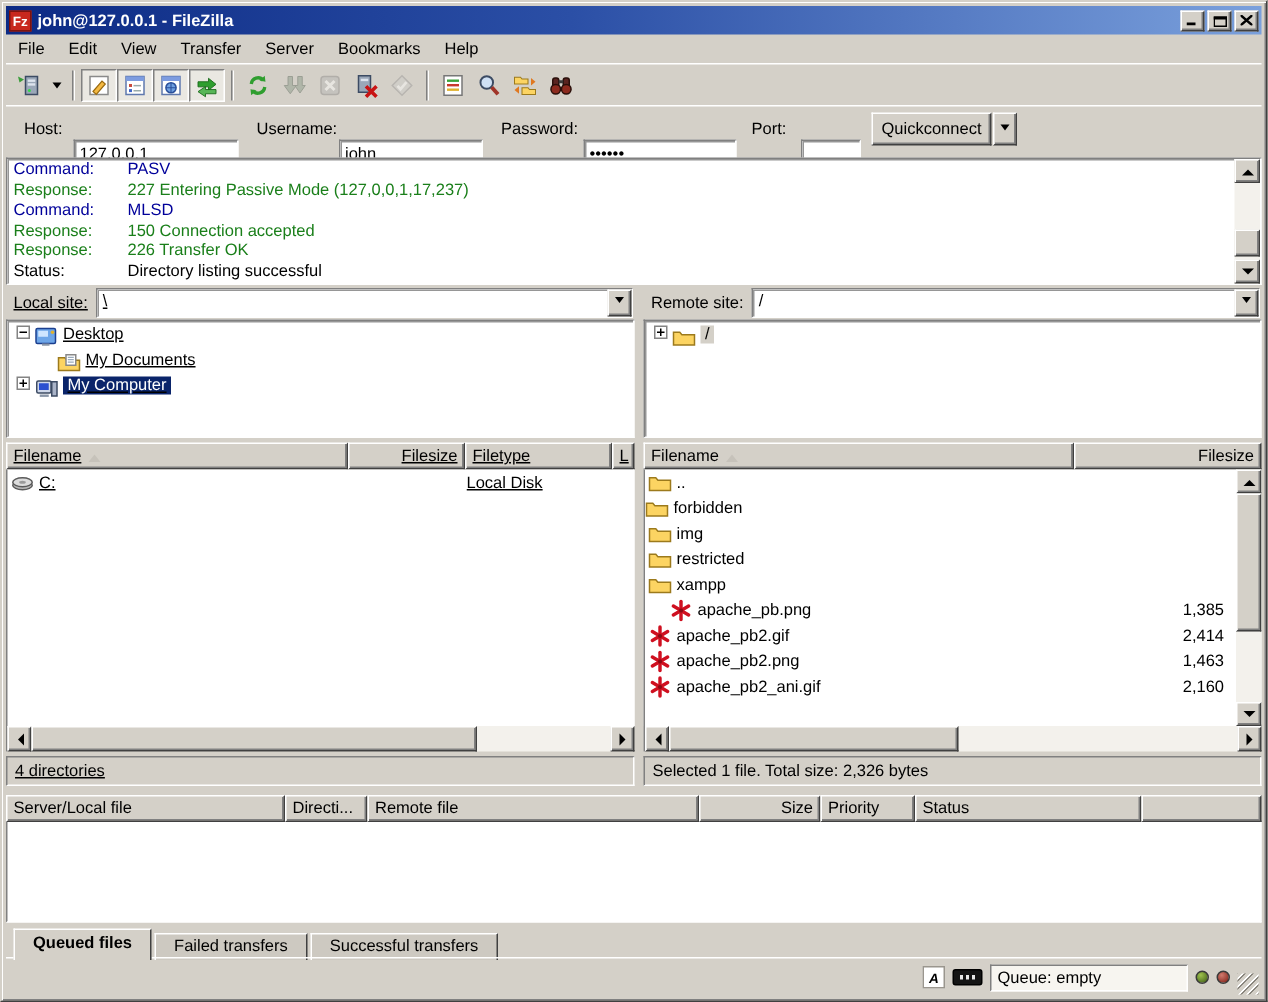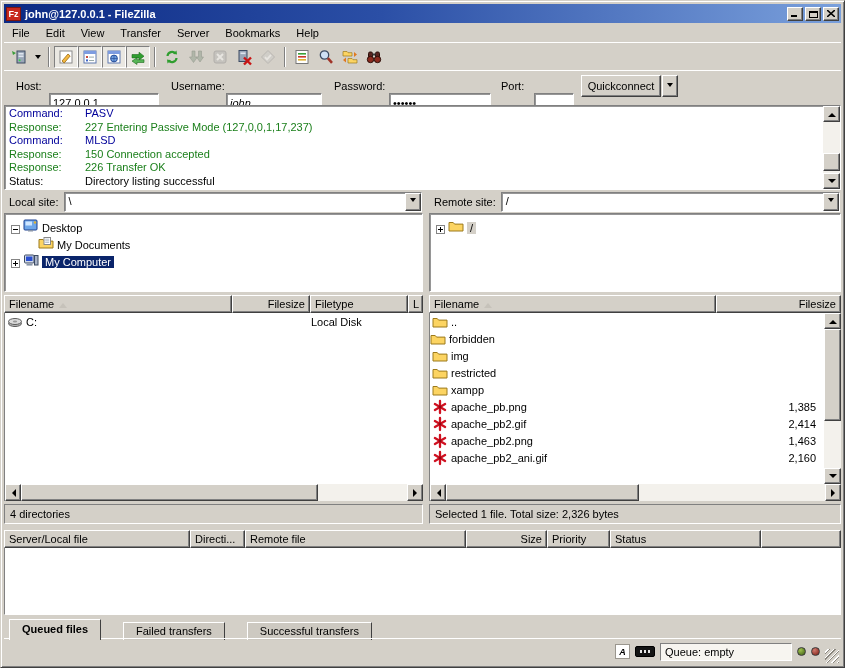--- a/index.html
+++ b/index.html
@@ -62,32 +62,32 @@
   .hscroll .sbbtn { height:17px; width:16px; }
   .sbthumb { background:#d4d0c8; }
   .tri { width:0; height:0; border:4px solid transparent; }
   .tri.up   { border-bottom:4px solid #000; margin-top:-3px; }
   .tri.down { border-top:4px solid #000; margin-bottom:-3px; }
   .tri.left { border-right:4px solid #000; margin-left:-3px; }
   .tri.right{ border-left:4px solid #000; margin-right:-3px; }
 
   
   .pane { position:absolute; top:190px; }
-  .pane-local  { left:3px;  width:419px; height:333px; }
+  .pane-local  { left:3px;  width:419px; height:333px;text-decoration:underline; }
   .pane-remote { left:428px; right:3px;  height:333px; }
 
   .sitebar { height:21px; display:flex; align-items:center; gap:5px; padding:0 1px; }
   .sitebar .lbl { white-space:nowrap; padding-left:4px; }
   .combo { flex:1; height:20px; background:#fff; display:flex; align-items:stretch;
     border:1px solid; border-color:#808080 #fff #fff #808080; box-shadow: inset 1px 1px 0 rgba(64,64,64,.55); }
   .combo .combo-text { flex:1; padding:2px 4px; }
   .combo .combo-btn { width:16px; display:grid; place-items:center; }
 
   .tree { margin-top:1px; height:79px; background:#fff; padding:3px 0 0 6px; overflow:hidden; }
-  .tree-row { height:17px; display:flex; align-items:flex-end; gap:3px; white-space:nowrap; }
+  .tree-row { height:17px; display:flex; align-items:flex-start; gap:3px; white-space:nowrap; }
   .expander { width:9px; height:9px; background:#fff; border:1px solid #848484; position:relative; flex:0 0 auto; }
   .expander::before { content:""; position:absolute; left:1px; right:1px; top:3px; height:1px; background:#000; }
   .expander.plus::after { content:""; position:absolute; top:1px; bottom:1px; left:3px; width:1px; background:#000; }
   .indent { display:inline-block; width:12px; flex:0 0 auto; }
   .sel-active { background:#0a246a; color:#fff; padding:0 3px; }
   .sel-inactive { background:#d4d0c8; padding:0 3px; }
   .ticon { width:16px; height:16px; flex:0 0 auto; }
   .ticon svg { display:block; }
 
   .listhdr { margin-top:3px; display:flex; height:18px; }
@@ -107,21 +107,21 @@
 
   .statusline { margin-top:3px; height:20px; display:flex; align-items:center; padding:0 5px;
     border:1px solid; border-color:#808080 #fff #fff #808080; background:#d4d0c8; white-space:nowrap; }
 
   
   .queuepane { position:absolute; top:525px; left:3px; right:3px; height:92px; }
   .qhdr { margin-top:4px; display:flex; height:18px; }
   .qbody { height:67px; background:#fff; border:1px solid; border-color:#808080 #fff #fff #808080; border-top:none; }
 
   
-  .tabs { position:absolute; top:616px; left:3px; height:23px; display:flex; align-items:flex-end; padding-left:5px;gap:20px; }
+  .tabs { position:absolute; top:616px; left:3px; height:23px; display:flex; align-items:flex-end; padding-left:5px; }
   .tab { border:1px solid; border-color:#fff #404040 #404040 #fff; border-bottom:none; background:#cdc9c1;
     padding:2px 12px 3px 12px; height:18px; margin-right:2px; white-space:nowrap; }
   .tab.active { background:#d4d0c8; font-weight:bold; height:21px; padding-top:3px; position:relative; z-index:2; }
 
   
   .statusbar { position:absolute; left:3px; right:3px; bottom:3px; height:26px; border-top:1px solid #fff;
     display:flex; align-items:center; justify-content:flex-end; gap:5px; padding:0 2px 0 4px; }
   .ascii-badge { width:15px; height:15px; background:#fff; border:1px solid #9a968e; display:grid; place-items:center;
     font-size:9px; font-weight:bold; font-style:italic; }
   .enc-badge { width:20px; height:11px; background:#141414; border:1px solid #000; border-radius:2px;
@@ -280,21 +280,21 @@
           <circle cx="12.5" cy="11.5" r="3.2" fill="#8c2a1e" stroke="#2a0f0a"></circle>
           <rect x="7.5" y="5.5" width="3" height="2" fill="#3a3a3a"></rect>
         </svg>
     </span>
   </div>
 
   <div class="quickbar">
     <label style="left:12px">Host:</label>
     <input style="left: 45px; width: 110px;" value="127.0.0.1">
     <label style="left:167px">Username:</label>
-    <input style="left: 222px; width: 96px; font-style: italic;" value="john">
+    <input style="left: 222px; width: 96px;" value="john">
     <label style="left:330px">Password:</label>
     <input style="left: 385px; width: 102px;" value="••••••">
     <label style="left:497px">Port:</label>
     <input style="left: 530px; width: 40px;" value="">
     <span class="qc-btn raised">Quickconnect</span>
     <span class="qc-caret raised">
         <span class="caret-down" style="margin-top:0"></span>
       </span>
   </div>
 
@@ -499,21 +499,21 @@
               <span class="ficon">
                 <svg width="16" height="16">
                   <path d="M1 13 V4.5 h4.2 l1.4 1.6 H15 V13 Z" fill="#fcd462" stroke="#9c7a1c"></path>
                 </svg>
               </span>
               <span>xampp</span>
             </span>
           <span class="fcell num" style="flex:1"></span>
         </div>
         <div class="frow">
-          <span class="fcell" style="width:287px;padding-left:2px">
+          <span class="fcell" style="width:287px;padding-left:16px">
               <span class="ficon">
                 <svg width="16" height="16">
                   <g stroke="#cf1020" stroke-width="2.3" stroke-linecap="round">
                     <path d="M8 2 V14"></path>
                     <path d="M2.9 5 L13.1 11"></path>
                     <path d="M2.9 11 L13.1 5"></path>
                   </g>
                   <circle cx="8" cy="8" r="1.4" fill="#8c0a14"></circle>
                 </svg>
               </span>

